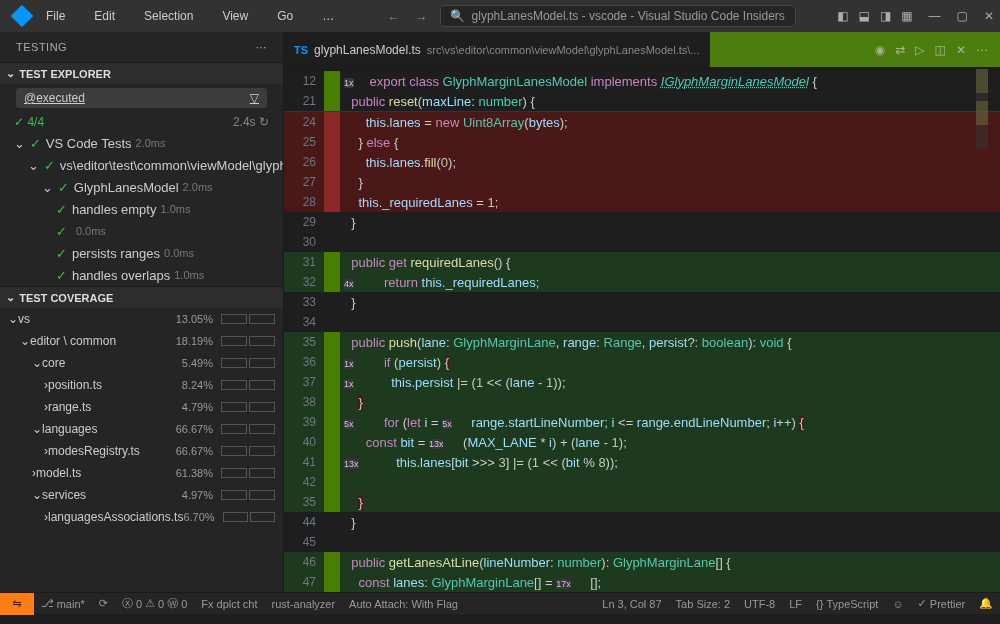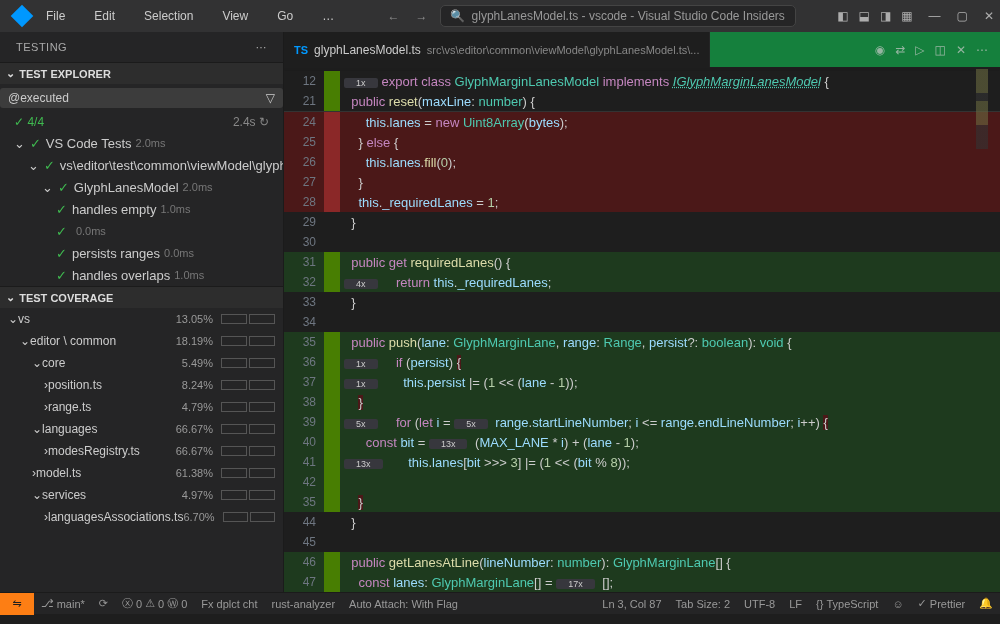--- a/index.html
+++ b/index.html
@@ -11,47 +11,47 @@
 .titlebar .center { flex:1; display:flex; justify-content:center; align-items:center; gap:8px; }
 .navbtn { opacity:.6; padding:2px 4px; }
 .searchbox { background:#252526; border:1px solid #444; border-radius:5px; padding:3px 10px; font-size:12px; color:#999; min-width:310px; display:flex; align-items:center; gap:6px; }
 .wincontrols { display:flex; gap:16px; margin-left:auto; opacity:.8; }
 .layouticons { display:flex; gap:10px; margin-right:16px; opacity:.8; }
 .main { display:flex; height:560px; }
 .sidebar { width:284px; background:#252526; display:flex; flex-direction:column; border-right:1px solid #1b1b1b;}
 .sb-title { height:30px; display:flex; align-items:center; padding:0 16px; color:#aaa; font-size:11px; letter-spacing:.5px; }
 .sb-sec { height:22px; display:flex; align-items:center; padding:0 6px; background:#2d2d2d; color:#ddd; font-size:11px; font-weight:600; border-top:1px solid #1b1b1b;}
 .sb-sec .chev { margin-right:4px; }
-.run-row { padding:4px 0; display:flex; align-items:center; }
+.run-row { padding:4px 16px; display:flex; align-items:center;text-decoration:underline; }
 .executed { background:#3c3c3c; border-radius:3px; padding:3px 8px; flex:1; display:flex; align-items:center; gap:6px; }
 .summary { padding:3px 14px; display:flex; align-items:center; color:#3fba50;}
 .summary .time { margin-left:auto; color:#888; }
 .tree { flex:0 0 auto; overflow:hidden; font-size:13px; }
 .tree-row { display:flex; align-items:center; height:22px; padding-right:8px; white-space:nowrap; overflow:hidden; text-overflow:ellipsis;}
 .tree-row .icon { margin-right:5px; }
 .pass { color:#3fba50; }
 .dur { color:#777; font-size:11px; margin-left:4px;}
 .tname { color:#ccc; }
 .cov-tree .tree-row { font-size:12px; }
 .cov-pct { margin-left:auto; color:#999; font-size:11px; margin-right:6px;}
 .bar { width:26px; height:10px; border:1px solid #555; display:inline-block; margin-left:2px; position:relative;}
 .bar .fill { height:100%; }
 .red .fill { background:#d16969; } .yel .fill { background:#d7ba7d; }
 .editor { flex:1; background:#1e1e1e; display:flex; flex-direction:column; }
-.tabbar { height:35px; background:#15803d; display:flex; align-items:center; }
+.tabbar { height:35px; background:#4d7c0f; display:flex; align-items:center; }
 .tab { background:#1e1e1e; height:35px; display:flex; align-items:center; padding:0 10px; font-size:12px; border-right:1px solid #252526;}
 .tab .ts { color:#0098ff; font-weight:bold; margin-right:6px; font-size:11px;}
 .breadcrumb { color:#888; font-size:11px; margin-left:6px;}
 .tabactions { margin-left:auto; display:flex; gap:10px; padding-right:12px; opacity:.7;}
 .code { flex:1; overflow:hidden; font-family:Consolas,monospace; font-size:13px; padding-top:4px; position:relative;}
 .coderow { display:flex; height:20px; align-items:center; }
 .lineno { width:40px; text-align:right; color:#6e7681; padding-right:8px; font-size:12px;}
 .cov-gutter { width:16px; height:20px; }
 .cov-g { background:#487e02; } .cov-r { background:#8b2828; } .cov-n { }
-.hits { font-size:9px; background:#37373d; color:#ccc; border-radius:2px; padding:0 12px; margin-right:4px; }
+.hits { font-size:9px; background:#37373d; color:#ccc; border-radius:2px; padding:0 0; margin-right:16px; }
 .codetxt { white-space:pre; padding-left:4px; }
 .kw { color:#c586c0;} .ty { color:#4ec9b0;} .fn { color:#dcdcaa;} .va { color:#9cdcfe;} .nu { color:#b5cea8;} .it { font-style:italic; color:#4ec9b0;}
 .hl-g { background:#1e3a1e; } .hl-r { background:#4b1818; }
 .sticky { background:#1e1e1e; border-bottom:1px solid #333; box-shadow:0 2px 4px rgba(0,0,0,.4);}
 .statusbar { height:22px; background:#252526; display:flex; align-items:center; font-size:11px; color:#999; border-top:1px solid #1b1b1b;}
 .sb-remote { background:#fd7e14; color:#1e1e1e; height:22px; width:34px; display:flex; align-items:center; justify-content:center;}
 .sb-item { padding:0 7px; display:flex; align-items:center; gap:3px; height:22px;}
 .sb-spacer { flex:1; }
 .minimap { position:absolute; right:12px; top:2px; width:12px; height:80px; background:linear-gradient(#6a6a40 30%, #333 30%, #333 40%, #6a6a40 40%, #6a6a40 70%, #333 70%); opacity:.6;}
 </style>

